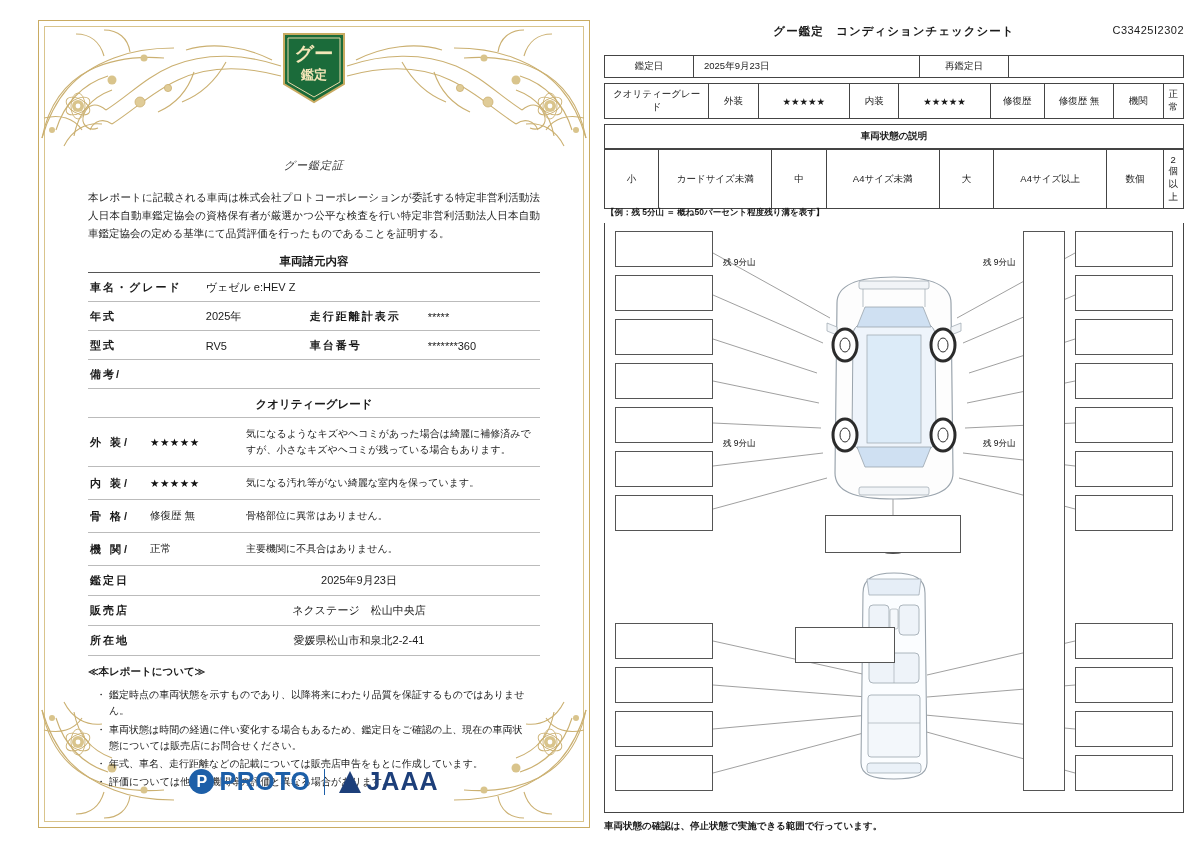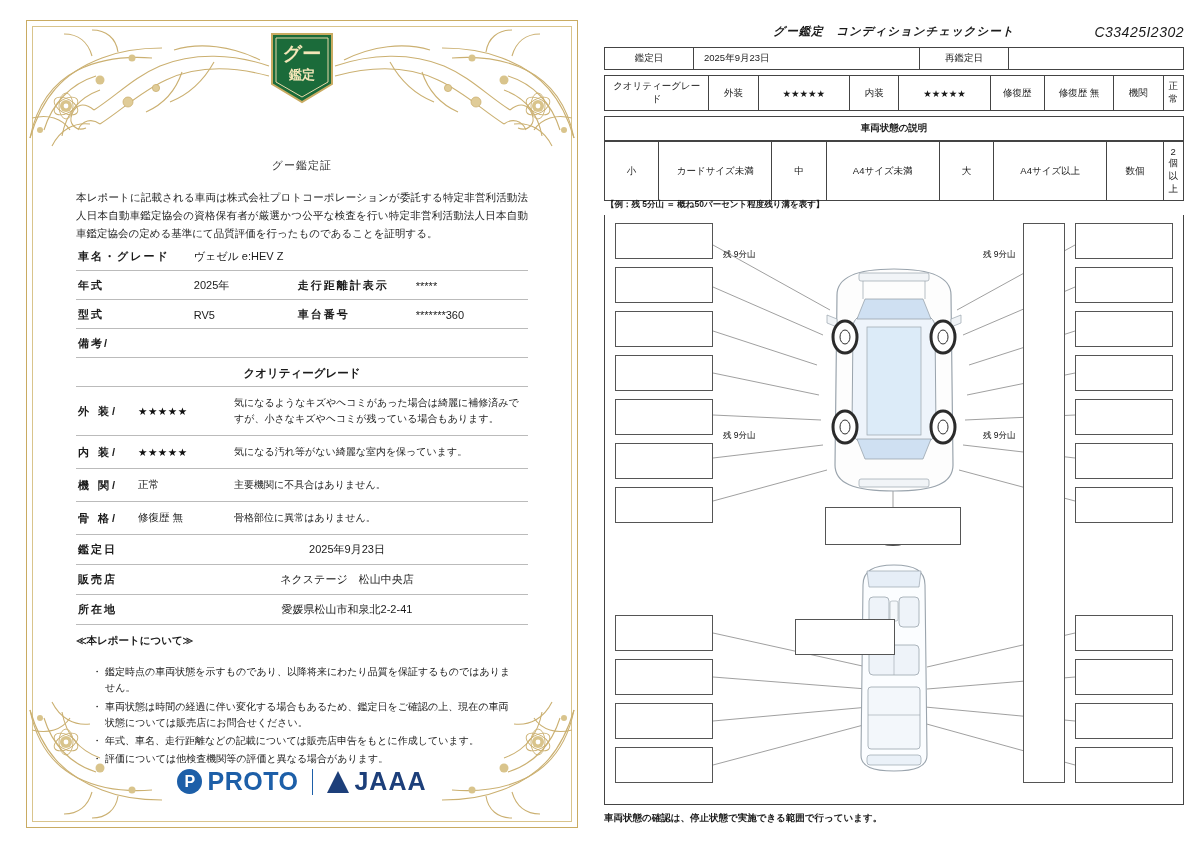--- a/index.html
+++ b/index.html
@@ -17,21 +17,21 @@
   }
   .page {
     position: relative;
     width: 1200px;
     height: 848px;
   }
 
   
   .cert {
     position: absolute;
-    left: 12px;
+    left: 24px;
     top: 8px;
     width: 580px;
     height: 832px;
     background: #fff;
     box-sizing: border-box;
   }
   .cert-frame-outer {
     position: absolute;
     left: 14px; top: 12px; right: 14px; bottom: 12px;
     border: 1.5px solid #c9ab62;
@@ -86,20 +86,21 @@
     text-shadow: 0 1px 0 #e8d9b0;
   }
   .cert-subtitle {
     position: absolute;
     top: 150px;
     left: 0; right: 0;
     text-align: center;
     font-size: 11px;
     color: #333;
     letter-spacing: 1px;
+    font-style: italic;
   }
 
   .cert-body {
     position: absolute;
     left: 64px;
     right: 64px;
     top: 180px;
   }
   .intro {
     font-size: 10.5px;
@@ -191,21 +192,21 @@
   .meta-val { text-align: center; }
 
   .notes-head {
     font-size: 10.5px;
     font-weight: bold;
     margin: 9px 0 4px 0;
   }
   .notes {
     font-size: 10px;
     line-height: 1.62;
-    margin: 16px;
+    margin: 8px;
     padding: 0;
     list-style: none;
   }
   .notes li {
     position: relative;
     padding-left: 13px;
     margin-bottom: 2px;
   }
   .notes li:before {
     content: "・";
@@ -267,29 +268,28 @@
     top: 24px;
     width: 580px;
     height: 800px;
     font-size: 9px;
   }
   .sheet-title {
     text-align: center;
     font-size: 11.5px;
     font-weight: bold;
     letter-spacing: 1px;
-    margin-bottom: 8px;
+    margin-bottom: 16px;
     position: relative;
-    font-style: italic;
   }
   .sheet-code {
     position: absolute;
     right: 0;
     top: 0;
-    font-size: 14px;
+    font-size: 11px;
     font-weight: normal;
     letter-spacing: 0.5px;
   }
   table.grid {
     border-collapse: collapse;
     width: 100%;
   }
   table.grid td {
     border: 1px solid #444;
     padding: 4px 5px;
@@ -481,20 +481,21 @@
         <text x="36" y="30" font-size="19" font-family="'Liberation Sans',sans-serif" font-weight="bold" fill="#f4e6b8" text-anchor="middle">グー</text>
         <text x="36" y="49" font-size="13" font-family="'Liberation Sans',sans-serif" font-weight="bold" fill="#f4e6b8" text-anchor="middle">鑑定</text>
       </svg>
     </div>
 
     <div class="cert-subtitle">グー鑑定証</div>
 
     <div class="cert-body">
       <div class="intro">本レポートに記載される車両は株式会社プロトコーポレーションが委託する特定非営利活動法人日本自動車鑑定協会の資格保有者が厳選かつ公平な検査を行い特定非営利活動法人日本自動車鑑定協会の定める基準にて品質評価を行ったものであることを証明する。</div>
 
+      <div class="sec-head">車両諸元内容</div>
 
       <table class="spec-table">
         <tbody>
             <tr>
           <td class="lbl">車名・グレード</td>
           <td class="val val-indent" colspan="3">ヴェゼル e:HEV Z</td>
         </tr>
         <tr>
           <td class="lbl">年式</td>
           <td class="val val-indent" style="width:100px">2025年</td>
@@ -522,28 +523,28 @@
           <td class="qg-lbl">外 装/</td>
           <td class="qg-mid stars">★★★★★</td>
           <td class="qg-txt">気になるようなキズやヘコミがあった場合は綺麗に補修済みですが、小さなキズやヘコミが残っている場合もあります。</td>
         </tr>
         <tr>
           <td class="qg-lbl">内 装/</td>
           <td class="qg-mid stars">★★★★★</td>
           <td class="qg-txt">気になる汚れ等がない綺麗な室内を保っています。</td>
         </tr>
         <tr>
+          <td class="qg-lbl">骨 格/</td>
+          <td class="qg-mid">修復歴 無</td>
+          <td class="qg-txt">骨格部位に異常はありません。</td>
+        </tr>
+        <tr>
           <td class="qg-lbl">機 関/</td>
           <td class="qg-mid">正常</td>
           <td class="qg-txt">主要機関に不具合はありません。</td>
-        </tr>
-        <tr>
-          <td class="qg-lbl">骨 格/</td>
-          <td class="qg-mid">修復歴 無</td>
-          <td class="qg-txt">骨格部位に異常はありません。</td>
         </tr>
       </tbody>
         </table>
 
       <table class="meta-table">
         <tbody>
             <tr>
           <td class="meta-lbl">鑑定日</td>
           <td class="meta-val">2025年9月23日</td>
         </tr>

